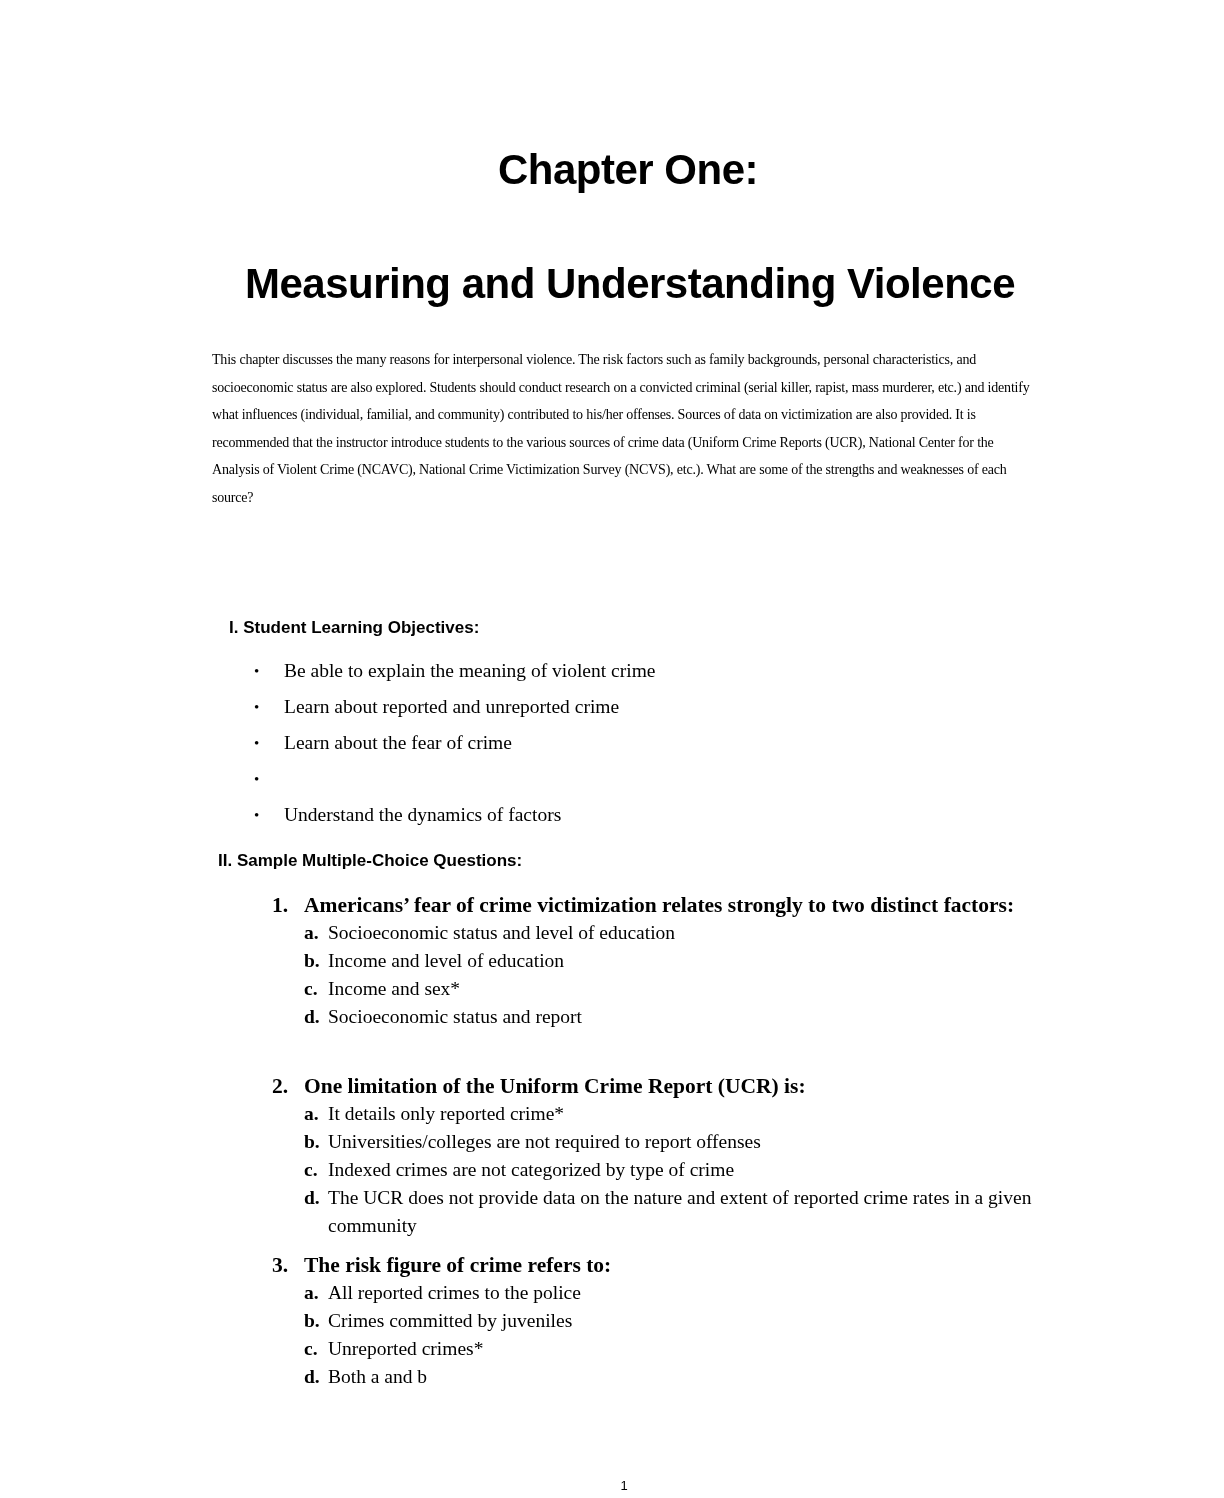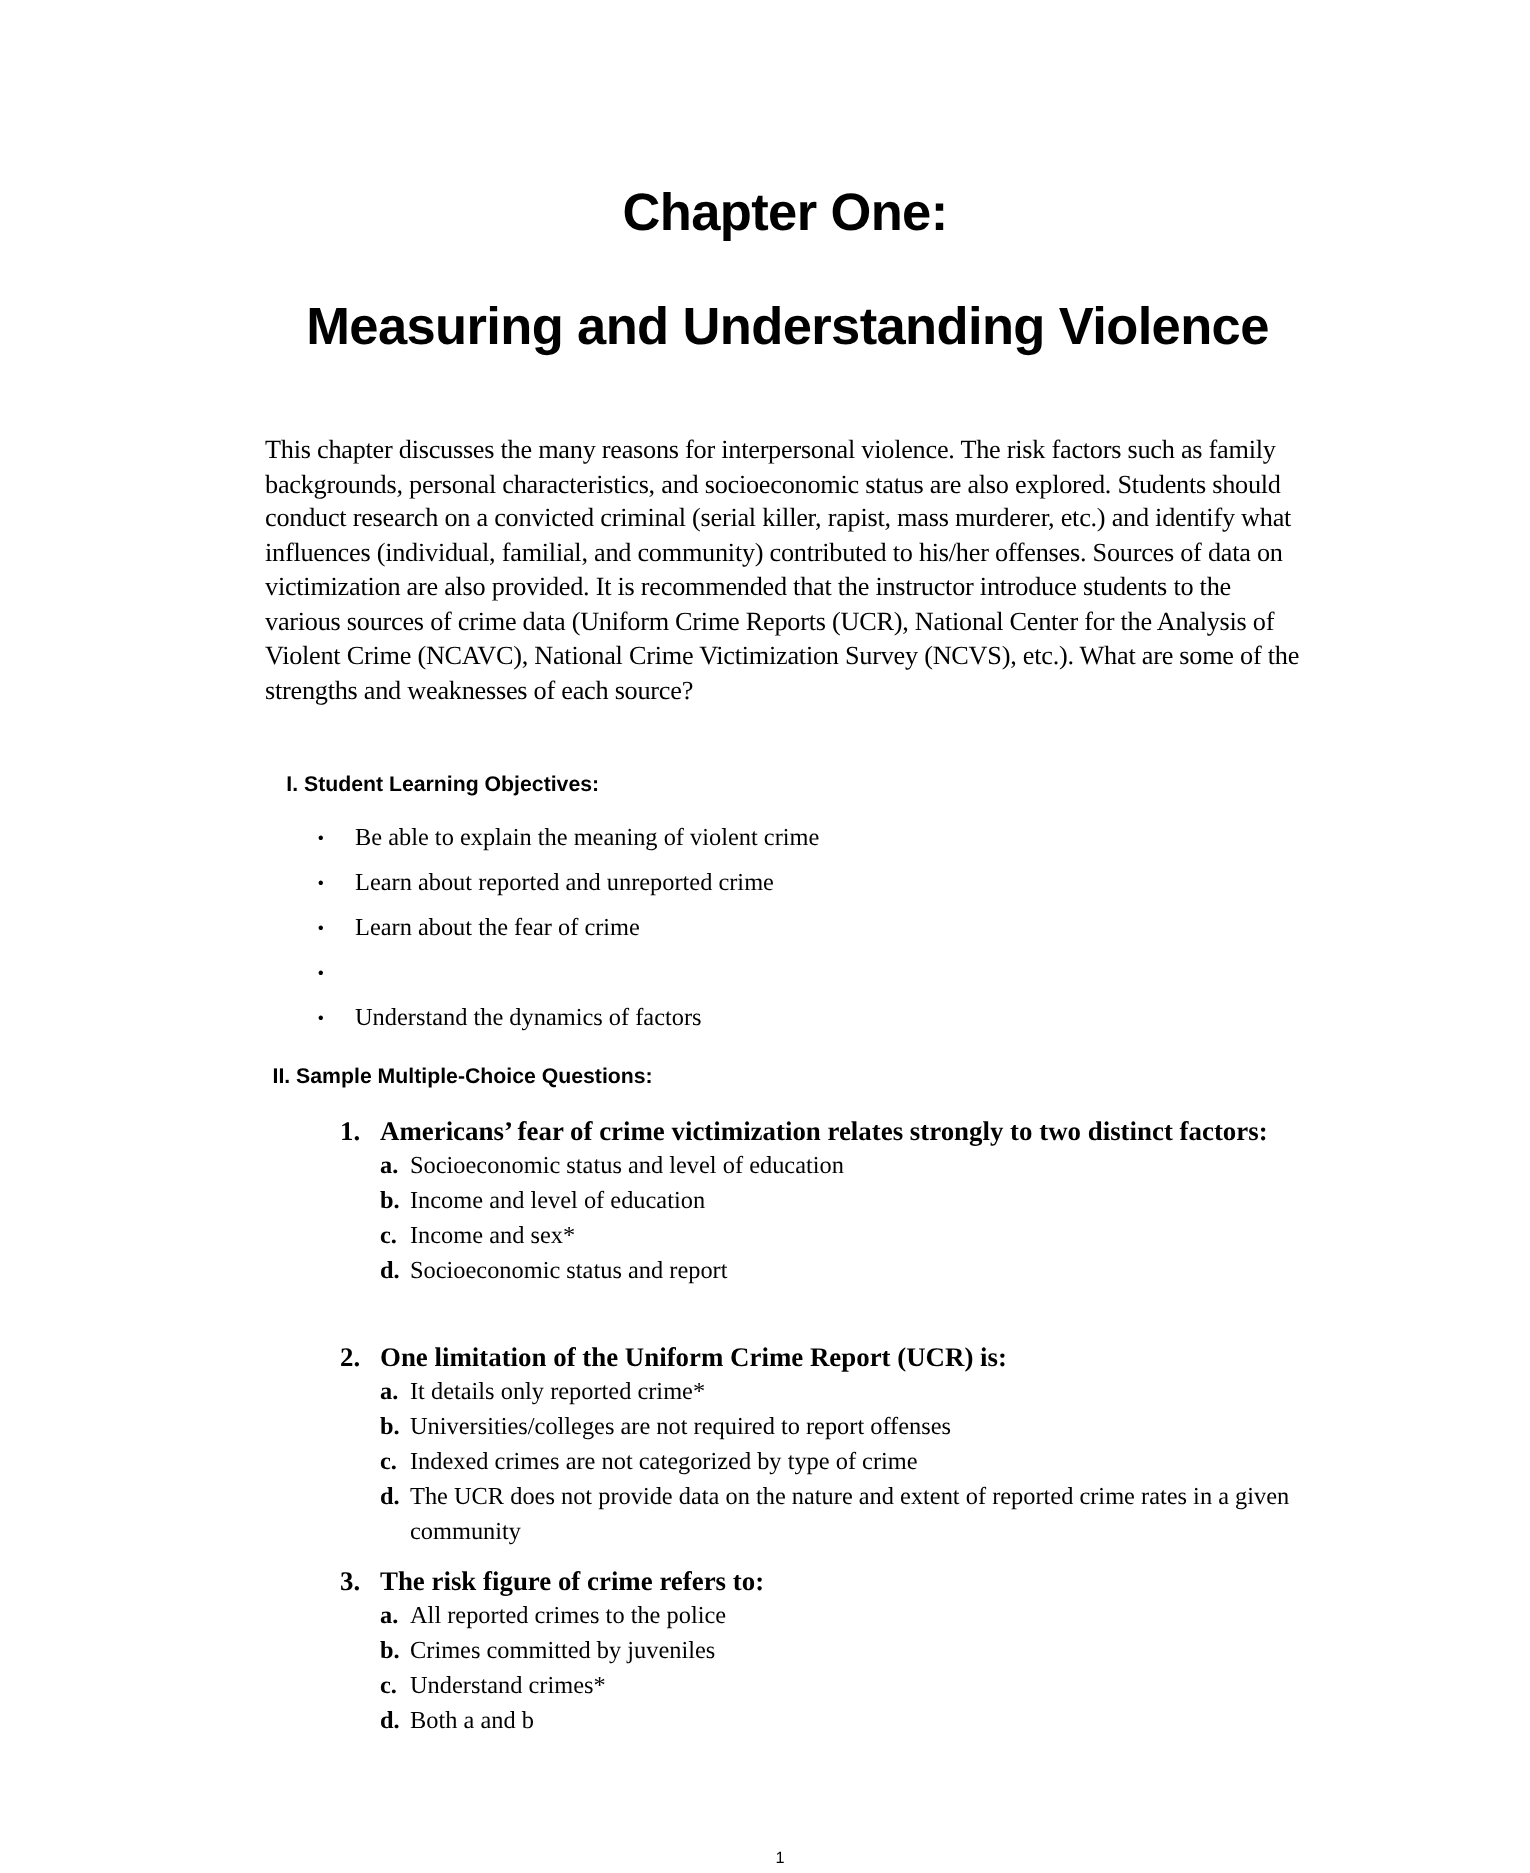--- a/index.html
+++ b/index.html
@@ -4,27 +4,27 @@
   <style>
     html, body { margin: 0; padding: 0; background: #ffffff; }
     body { width: 1224px; height: 1498px; position: relative; overflow: hidden; color: #000; }
     .page { position: absolute; left: 0; top: 0; width: 1224px; height: 1134px; }
     .title1 {
       position: absolute; left: 0; width: 1256px; top: 146px;
       text-align: center; font-family: "Liberation Sans", sans-serif; font-weight: bold;
       font-size: 42px; letter-spacing: -0.5px; margin: 0;
     }
     .title2 {
-      position: absolute; left: 215px; top: 237px; width: 830px;
+      position: absolute; left: 215px; top: 260px; width: 830px;
       text-align: center; font-family: "Liberation Sans", sans-serif; font-weight: bold;
       font-size: 42px; letter-spacing: -0.5px; margin: 0; white-space: nowrap;
     }
     .intro {
       position: absolute; left: 212px; top: 346px; width: 830px;
-      font-family: "Liberation Serif", serif; font-size: 21px; line-height: 27.5px; margin: 0;
+      font-family: "Liberation Serif", serif; font-size: 14px; line-height: 27.5px; margin: 0;
       letter-spacing: -0.2px;
     }
     .section-heading {
       position: absolute; font-family: "Liberation Sans", sans-serif; font-weight: bold;
       font-size: 17px; margin: 0; white-space: nowrap;
     }
     #sec1 { left: 229px; top: 618px; }
     #sec2 { left: 218px; top: 851px; }
     .objectives { position: absolute; left: 254px; top: 657px; margin: 0; padding: 0; list-style: none; }
     .objectives li {
@@ -146,21 +146,21 @@
       <li>
           <span class="opt-letter">a.</span>
           <span class="opt-text">All reported crimes to the police</span>
         </li>
       <li>
           <span class="opt-letter">b.</span>
           <span class="opt-text">Crimes committed by juveniles</span>
         </li>
       <li>
           <span class="opt-letter">c.</span>
-          <span class="opt-text">Understand crimes*</span>
+          <span class="opt-text">Unreported crimes*</span>
         </li>
       <li>
           <span class="opt-letter">d.</span>
           <span class="opt-text">Both a and b</span>
         </li>
     </ul>
   </div>
 
   <div class="page-number">1</div>
 </div>

